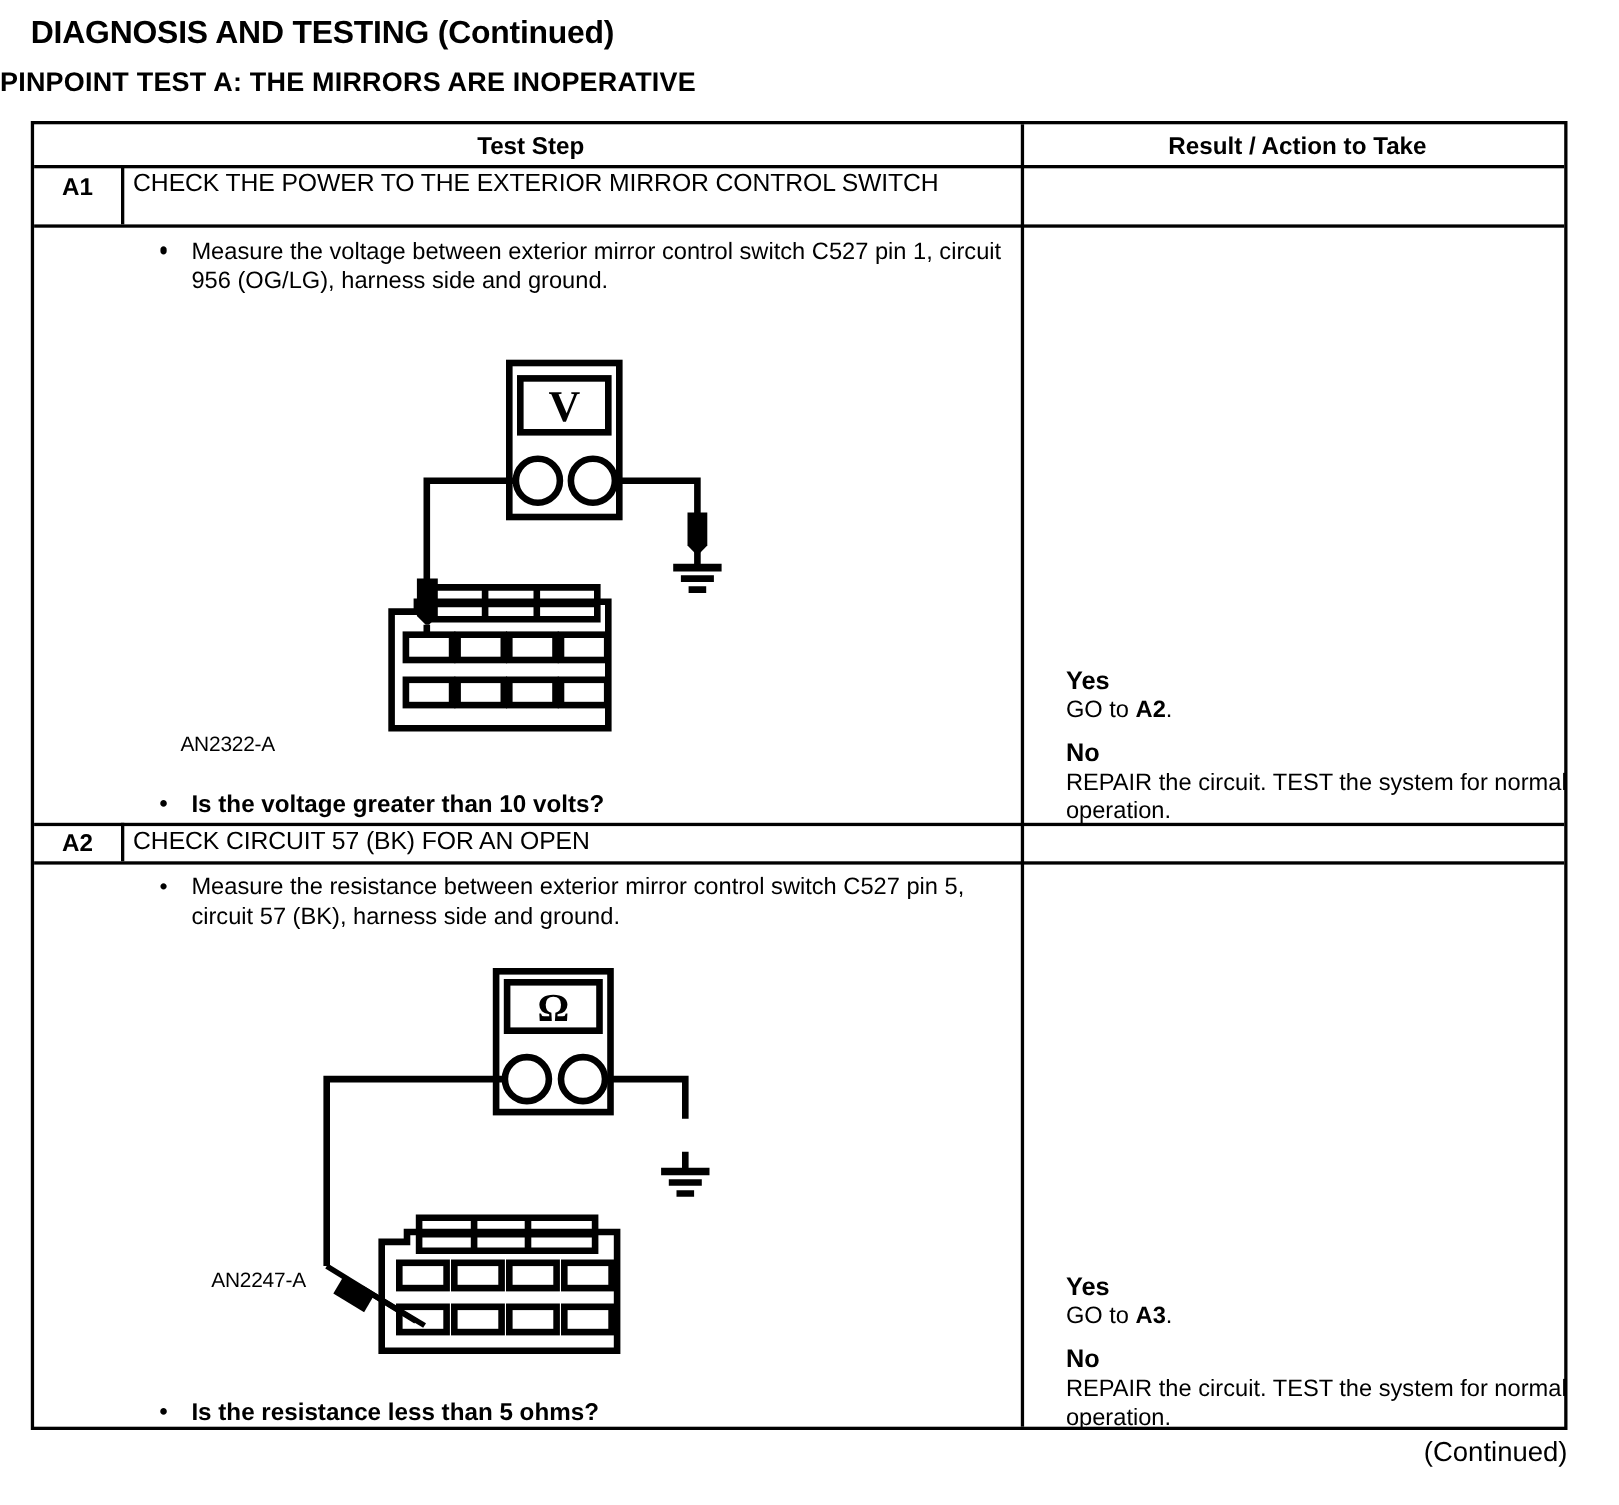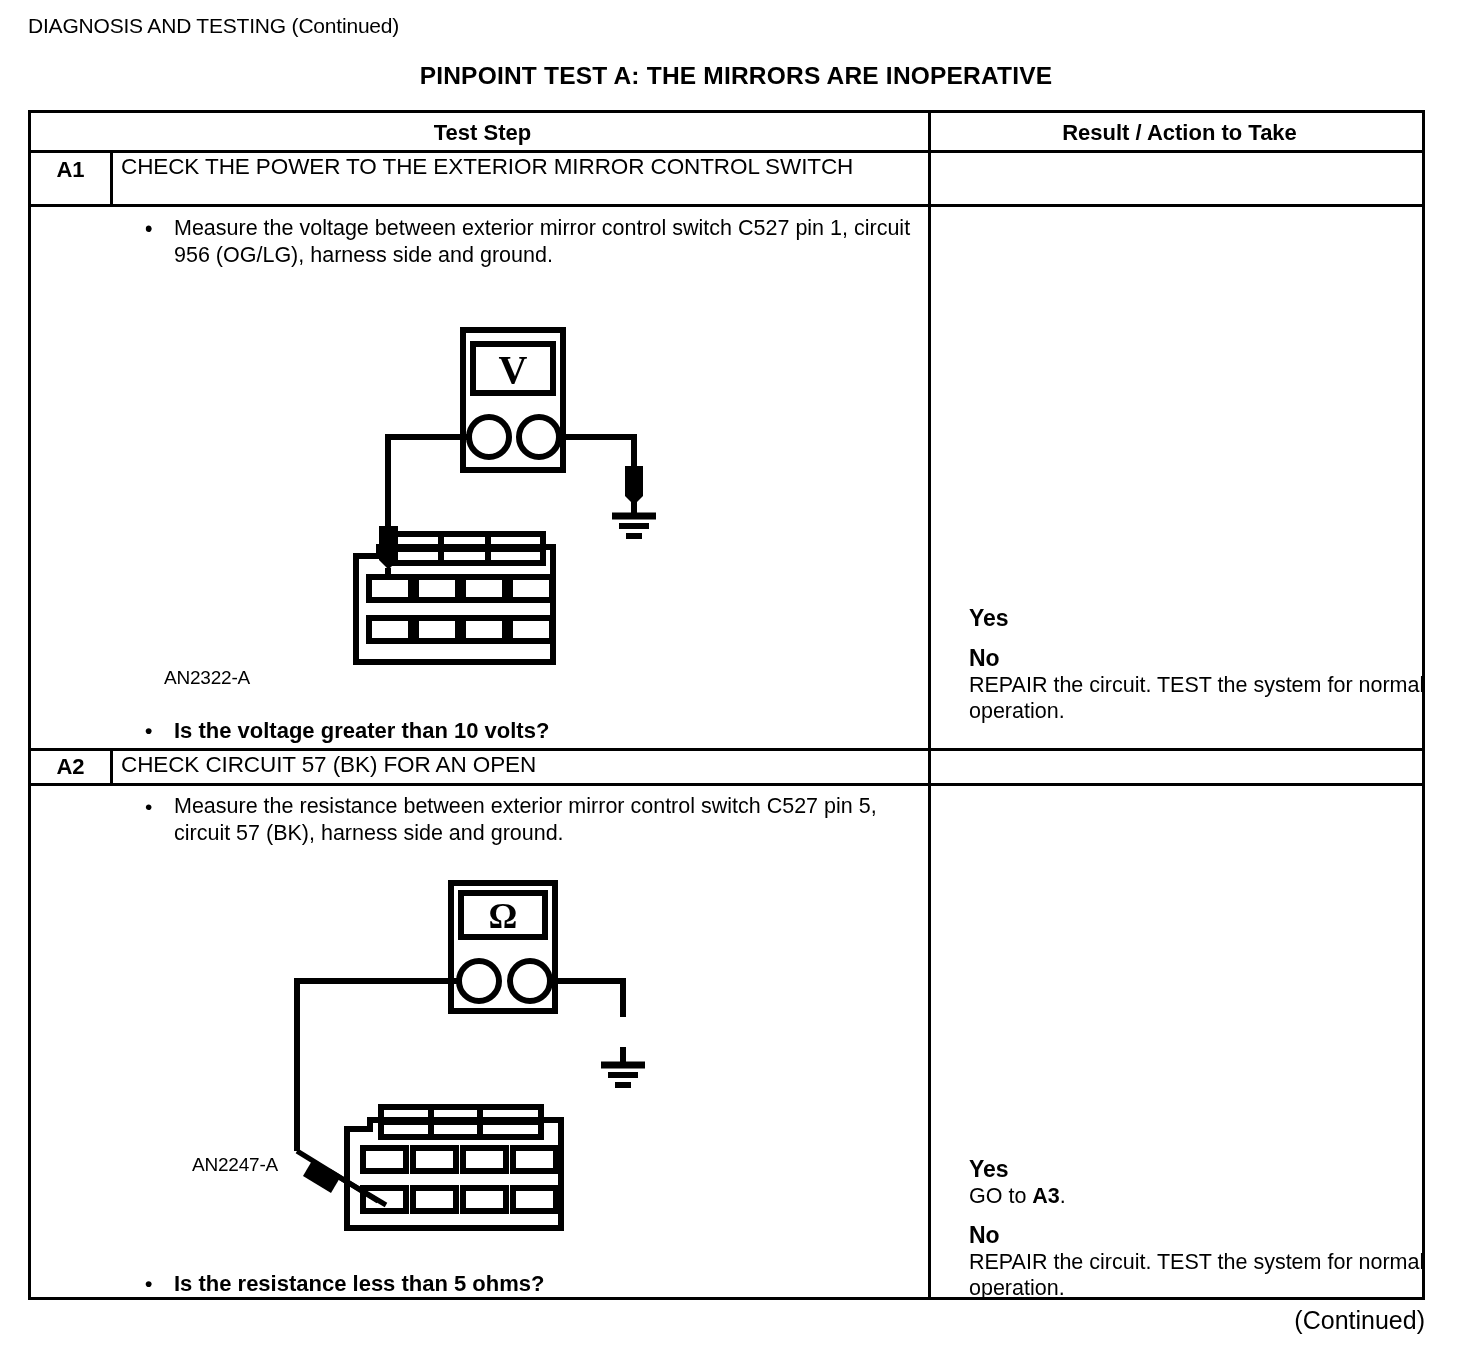--- a/index.html
+++ b/index.html
@@ -22,31 +22,30 @@
     left: 0; top: 0;
     width: 1472px;
     height: 1368px;
   }
 
   
   .doc-header {
     position: absolute;
     left: 28px;
     top: 14px;
-    font-size: 21px;
-    font-weight: normal;
+    font-size: 29px;
+    font-weight: bold;
     letter-spacing: -0.2px;
     white-space: nowrap;
   }
   .pinpoint-title {
     position: absolute;
     left: 0;
     top: 62px;
     width: 1472px;
-    text-align: center;
     font-size: 24.5px;
     font-weight: bold;
     letter-spacing: 0.2px;
     white-space: nowrap;
   }
 
   
   .ptable {
     position: absolute;
     left: 28px;
@@ -250,20 +249,21 @@
 
     <div class="bullets" style="left:82px; top:604px; width:800px;">
       <div class="bullet-row q-row">
         <span class="dot">•</span>
         <span>Is the voltage greater than 10 volts?</span>
       </div>
     </div>
 
     <div class="answers" style="left:911px; top:492px; width:480px;">
       <div class="ans-label">Yes</div>
+      <div class="ans-body"><span>GO to </span><span class="b">A2</span><span>.</span></div>
       <div class="ans-gap"></div>
       <div class="ans-label">No</div>
       <div class="ans-body">REPAIR the circuit. TEST the system for normal operation.</div>
     </div>
 
     <div class="step-id" style="left:0px; top:641px;">A2</div>
 
     <div class="step-title" style="left:90px; top:638px; width:790px;">CHECK CIRCUIT 57 (BK) FOR AN OPEN</div>
 
     <div class="bullets" style="left:82px; top:680px; width:800px;">

